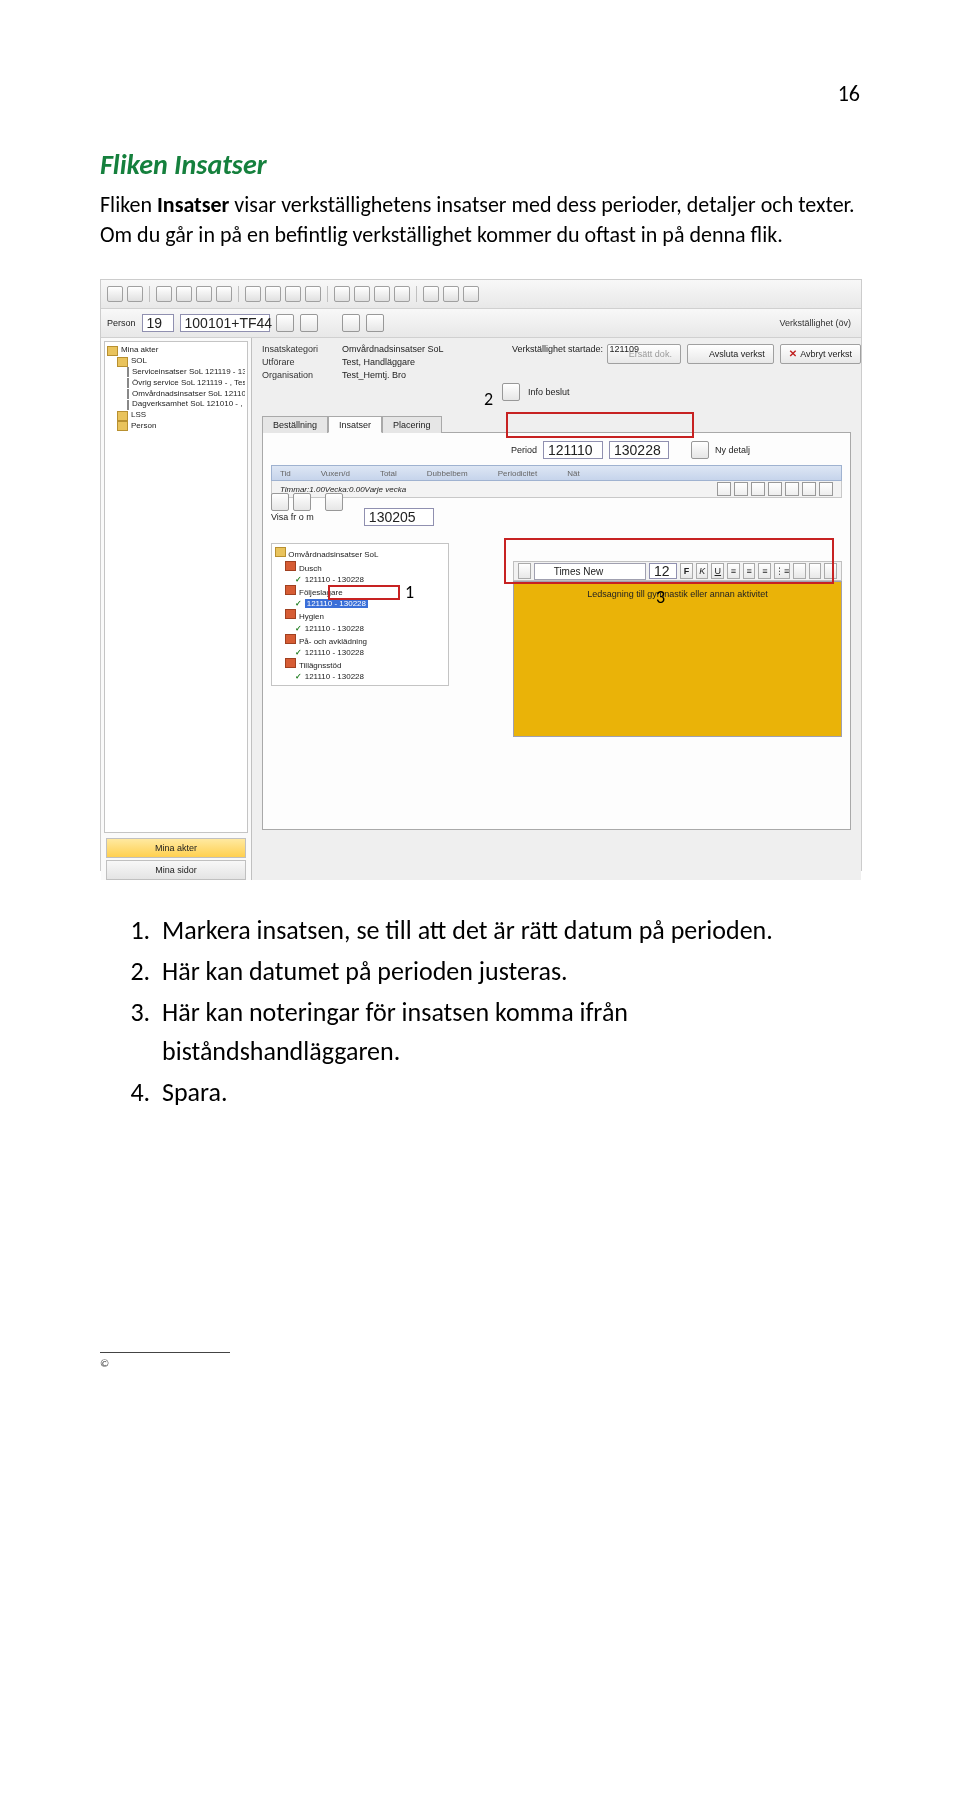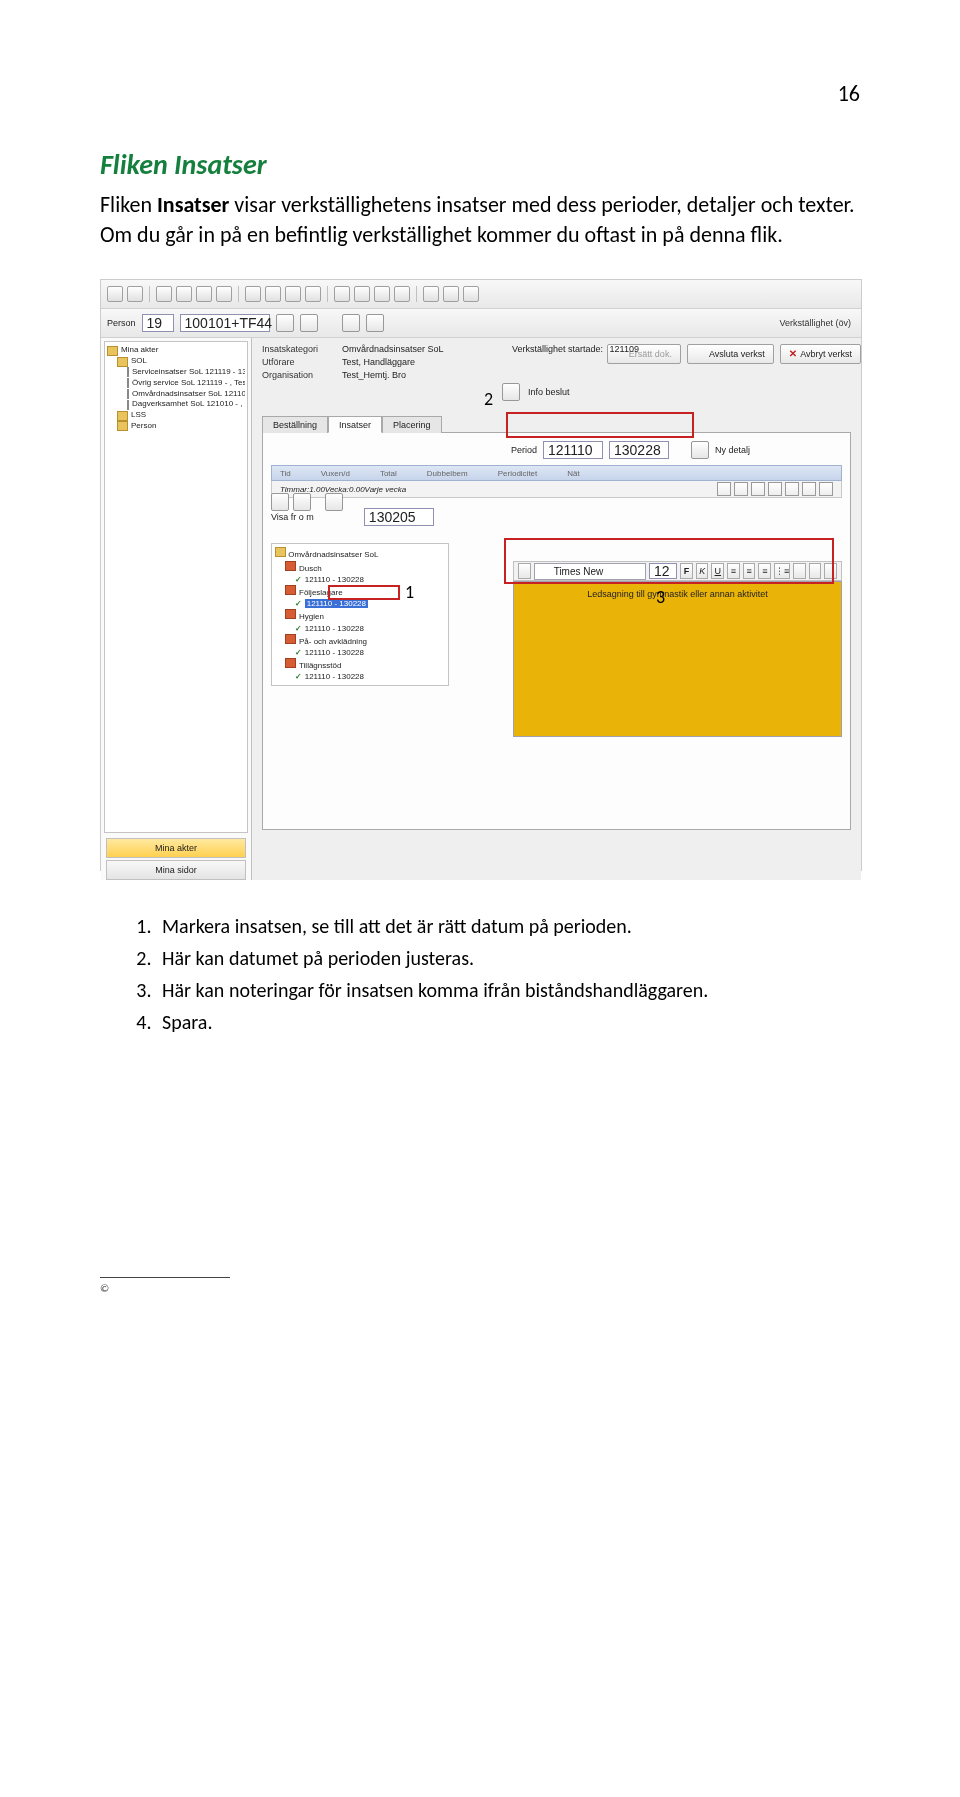--- a/index.html
+++ b/index.html
@@ -159,21 +159,21 @@
     font-size: 18px;
     color:#000;
   }
   .sep-rule {
     border:none; border-top:1px solid #444; width:130px; margin: 240px 0 0 0;
   }
   .copy {
     font-size:11px; color:#444; margin-top:4px;
   }
   ol.instructions {
-    font-size:20px; line-height:1.5;
+    font-size:26px; line-height:1.5;
     padding-left: 56px;
     margin-top:24px;
   }
   ol.instructions li { padding-left: 6px; margin-bottom: 2px;}
 </style>
 </head>
 <body>
 
 <div class="page">
   <div class="page-number">16</div>

